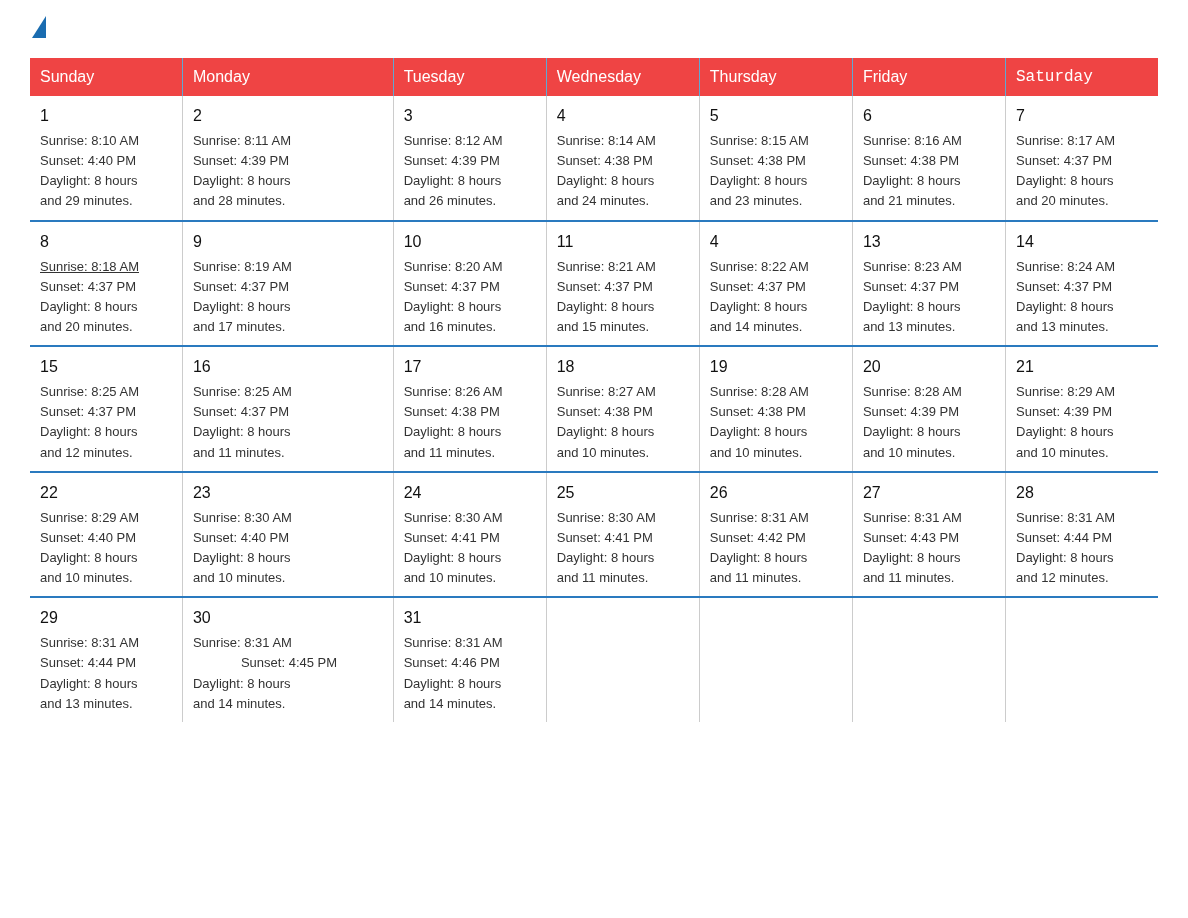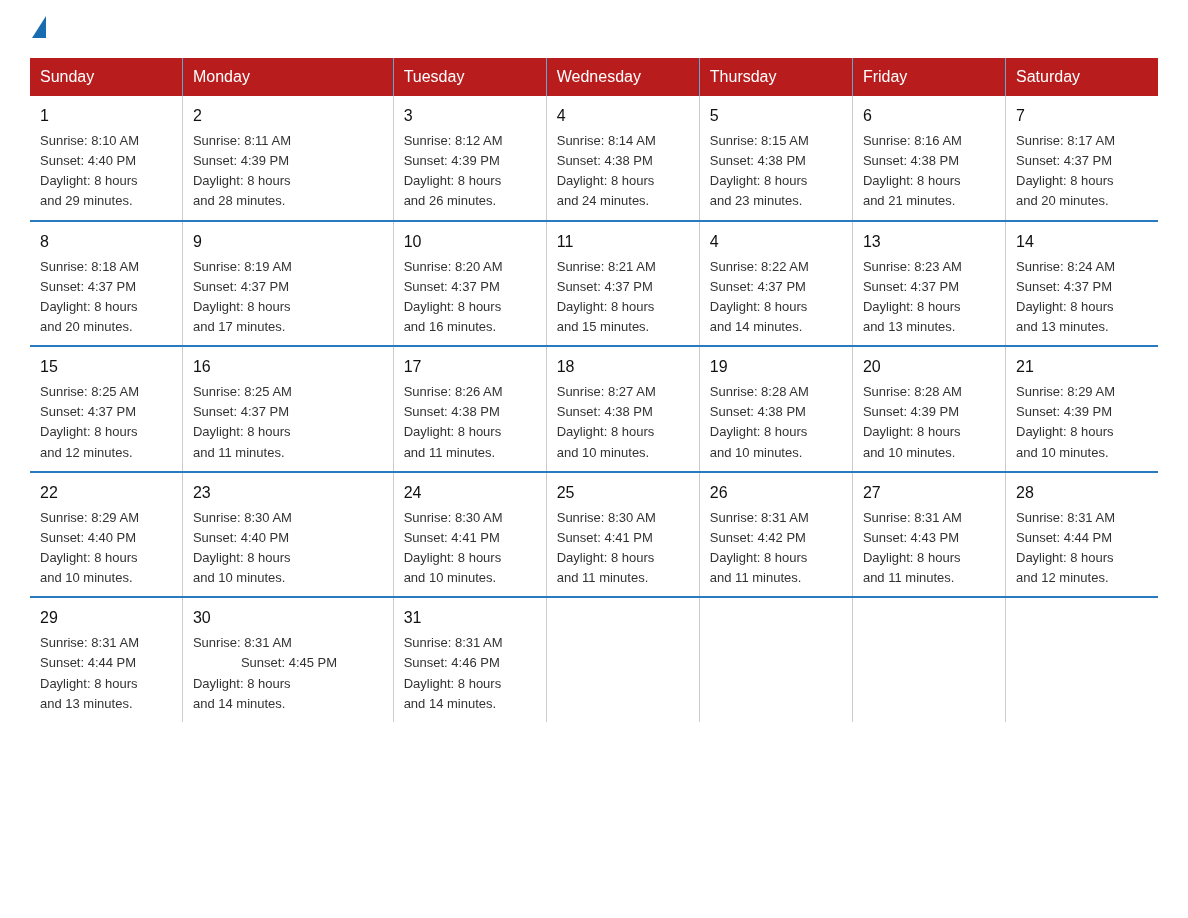--- a/index.html
+++ b/index.html
@@ -59,30 +59,31 @@
       font-size: 22px;
       color: #444;
       margin-top: 4px;
     }
     table {
       width: 100%;
       border-collapse: collapse;
       font-size: 13.5px;
     }
     thead tr th {
-      background-color: #b91c1c;
+      background-color: #ef4444;
       color: #fff;
       padding: 10px 10px;
       font-weight: normal;
       font-size: 16px;
       text-align: left;
       border-right: 1px solid #5fa8d3;
     }
     thead tr th:last-child {
       border-right: none;
+      font-family: Liberation Mono, monospace;
     }
     tbody tr {
       border-bottom: 2px solid #2a7abf;
     }
     tbody tr td {
       padding: 8px 10px;
       vertical-align: top;
       border-right: 1px solid #ccc;
       color: #222;
       line-height: 1.5;
@@ -201,21 +202,21 @@
             <span style="display: block;">Sunset: 4:37 PM</span>
             <span style="display: block;">Daylight: 8 hours</span>
             <span style="display: block;">and 20 minutes.</span>
           </div>
         </td>
       </tr>
       <tr>
         <td>
           <span class="day-num">8</span>
           <div class="day-info">
-            <span style="display: block;">Sunrise: 8:18 AM</span>
+            <span style="display: block; text-decoration: underline;">Sunrise: 8:18 AM</span>
             <span style="display: block;">Sunset: 4:37 PM</span>
             <span style="display: block;">Daylight: 8 hours</span>
             <span style="display: block;">and 20 minutes.</span>
           </div>
         </td>
         <td>
           <span class="day-num">9</span>
           <div class="day-info">
             <span style="display: block;">Sunrise: 8:19 AM</span>
             <span style="display: block;">Sunset: 4:37 PM</span>

